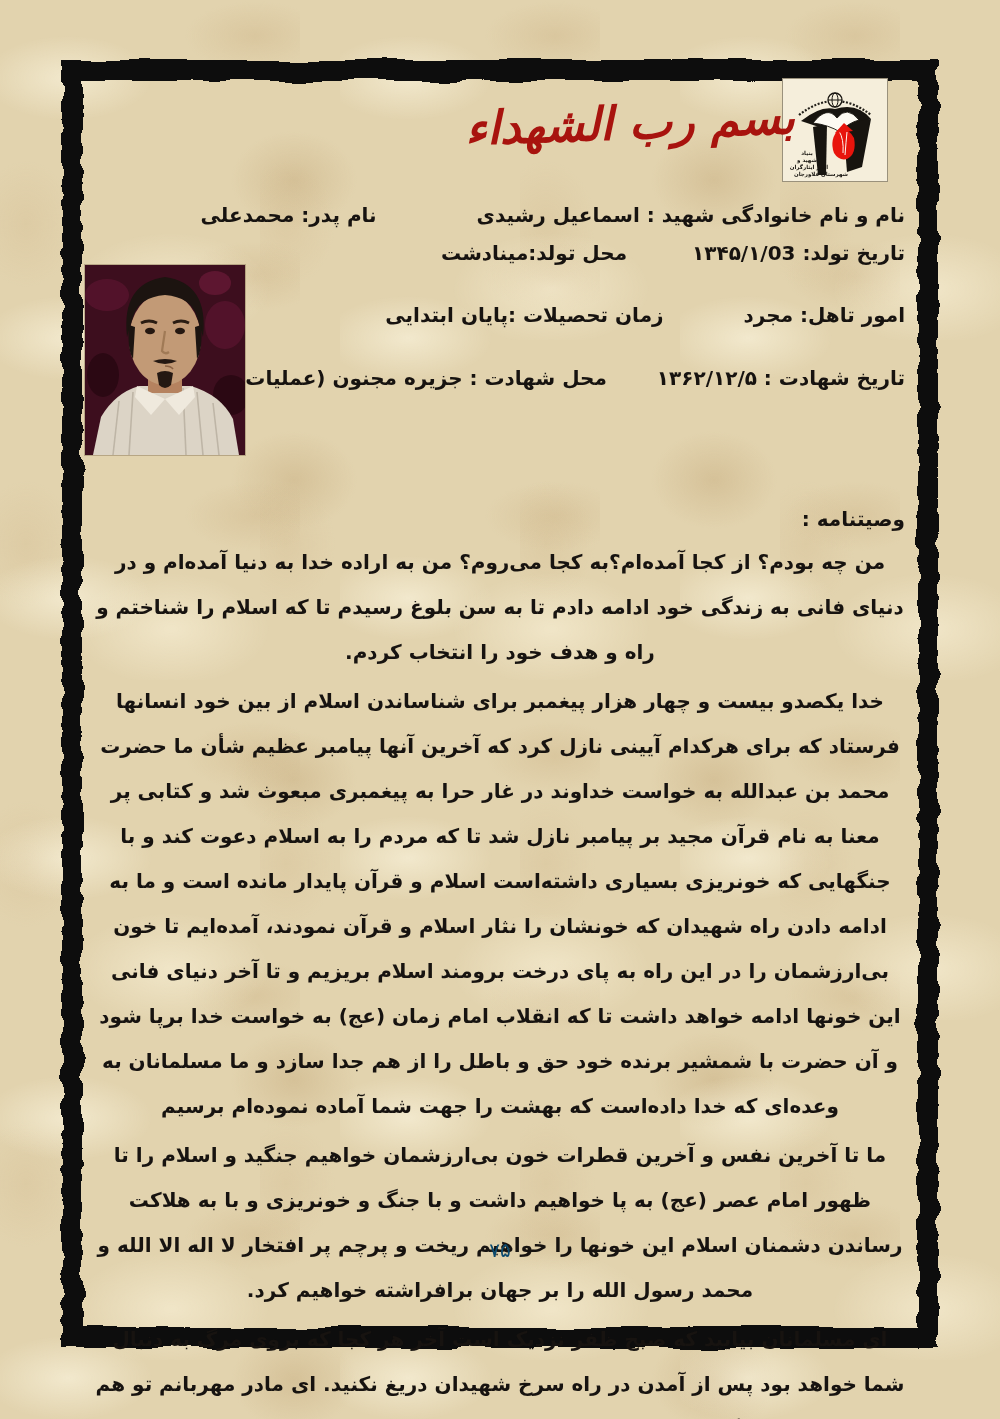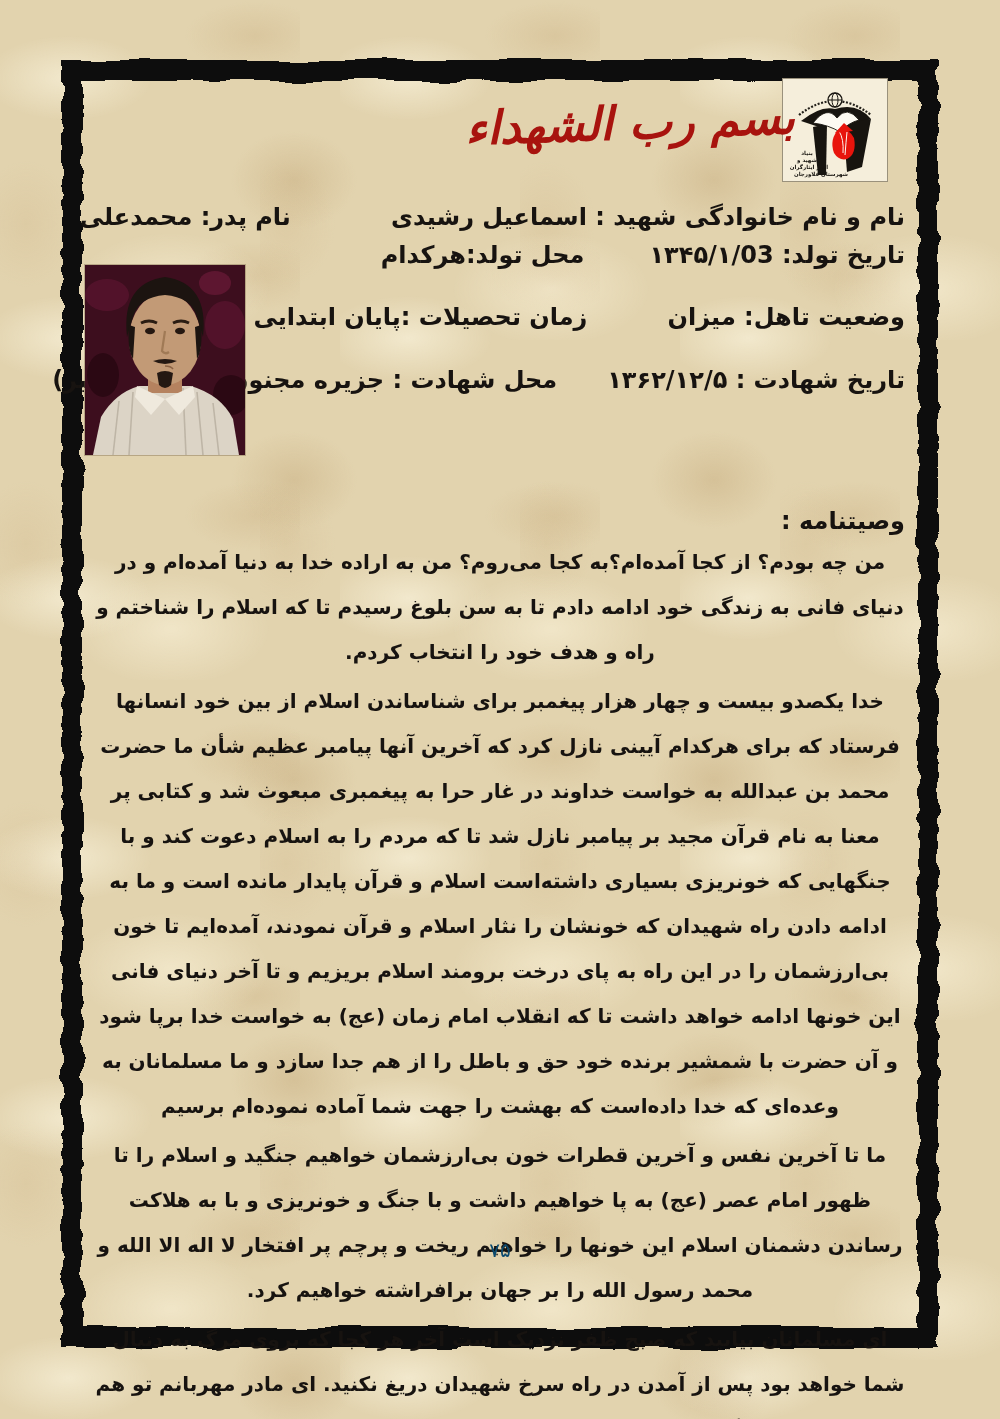--- a/index.html
+++ b/index.html
@@ -22,21 +22,21 @@
     position:absolute;left:782px;top:78px;width:106px;height:104px;
     background:#f5eedb;border:1px solid #9a917c;box-sizing:border-box;
   }
   .bismillah{
     position:absolute;left:430px;top:96px;width:400px;
     text-align:center;font-size:46px;font-weight:bold;font-style:italic;
     color:#a8130e;direction:rtl;transform:rotate(-2deg);
   }
   .info-row{
     position:absolute;right:95px;direction:rtl;white-space:nowrap;
-    font-size:24px;font-weight:bold;color:#171310;
+    font-size:20px;font-weight:bold;color:#171310;
   }
   .r1{top:203px}.r2{top:241px}.r3{top:303px}.r4{top:366px}.r5{top:430px}.r6{top:507px}
   .sp{display:inline-block;height:1px;}
   .sp1{width:100px}.sp2{width:65px}.sp3{width:80px}.sp4{width:50px}
   .photo{
     position:absolute;left:85px;top:265px;width:160px;height:190px;
     box-shadow:0 0 0 1px rgba(120,100,70,.4);
   }
   .will{
     position:absolute;top:536px;left:88px;width:824px;
@@ -91,24 +91,24 @@
       </g>
     </svg>
   </div>
 
   <div class="bismillah">بسم رب الشهداء</div>
 
   <div class="info-row r1">
     <span>نام و نام خانوادگی شهید : اسماعیل رشیدی</span><span class="sp sp1"></span><span>نام پدر: محمدعلی</span>
   </div>
   <div class="info-row r2">
-    <span>تاریخ تولد: ۱۳۴۵/۱/03</span><span class="sp sp2"></span><span>محل تولد:هرکدام</span>
+    <span>تاریخ تولد: ۱۳۴۵/۱/03</span><span class="sp sp2"></span><span>محل تولد:مینادشت</span>
   </div>
   <div class="info-row r3">
-    <span>وضعیت تاهل:  میزان</span><span class="sp sp3"></span><span>زمان تحصیلات :پایان ابتدایی</span>
+    <span>امور تاهل:  مجرد</span><span class="sp sp3"></span><span>زمان تحصیلات :پایان ابتدایی</span>
   </div>
   <div class="info-row r4">
     <span>تاریخ شهادت :  ۱۳۶۲/۱۲/۵</span><span class="sp sp4"></span><span>محل شهادت : جزیره مجنون (عملیات خیبر)</span>
   </div>
   <div class="info-row r6">
     <span>وصیتنامه :</span>
   </div>
 
   <div class="photo">
     <svg width="160" height="190" viewBox="0 0 160 190">

